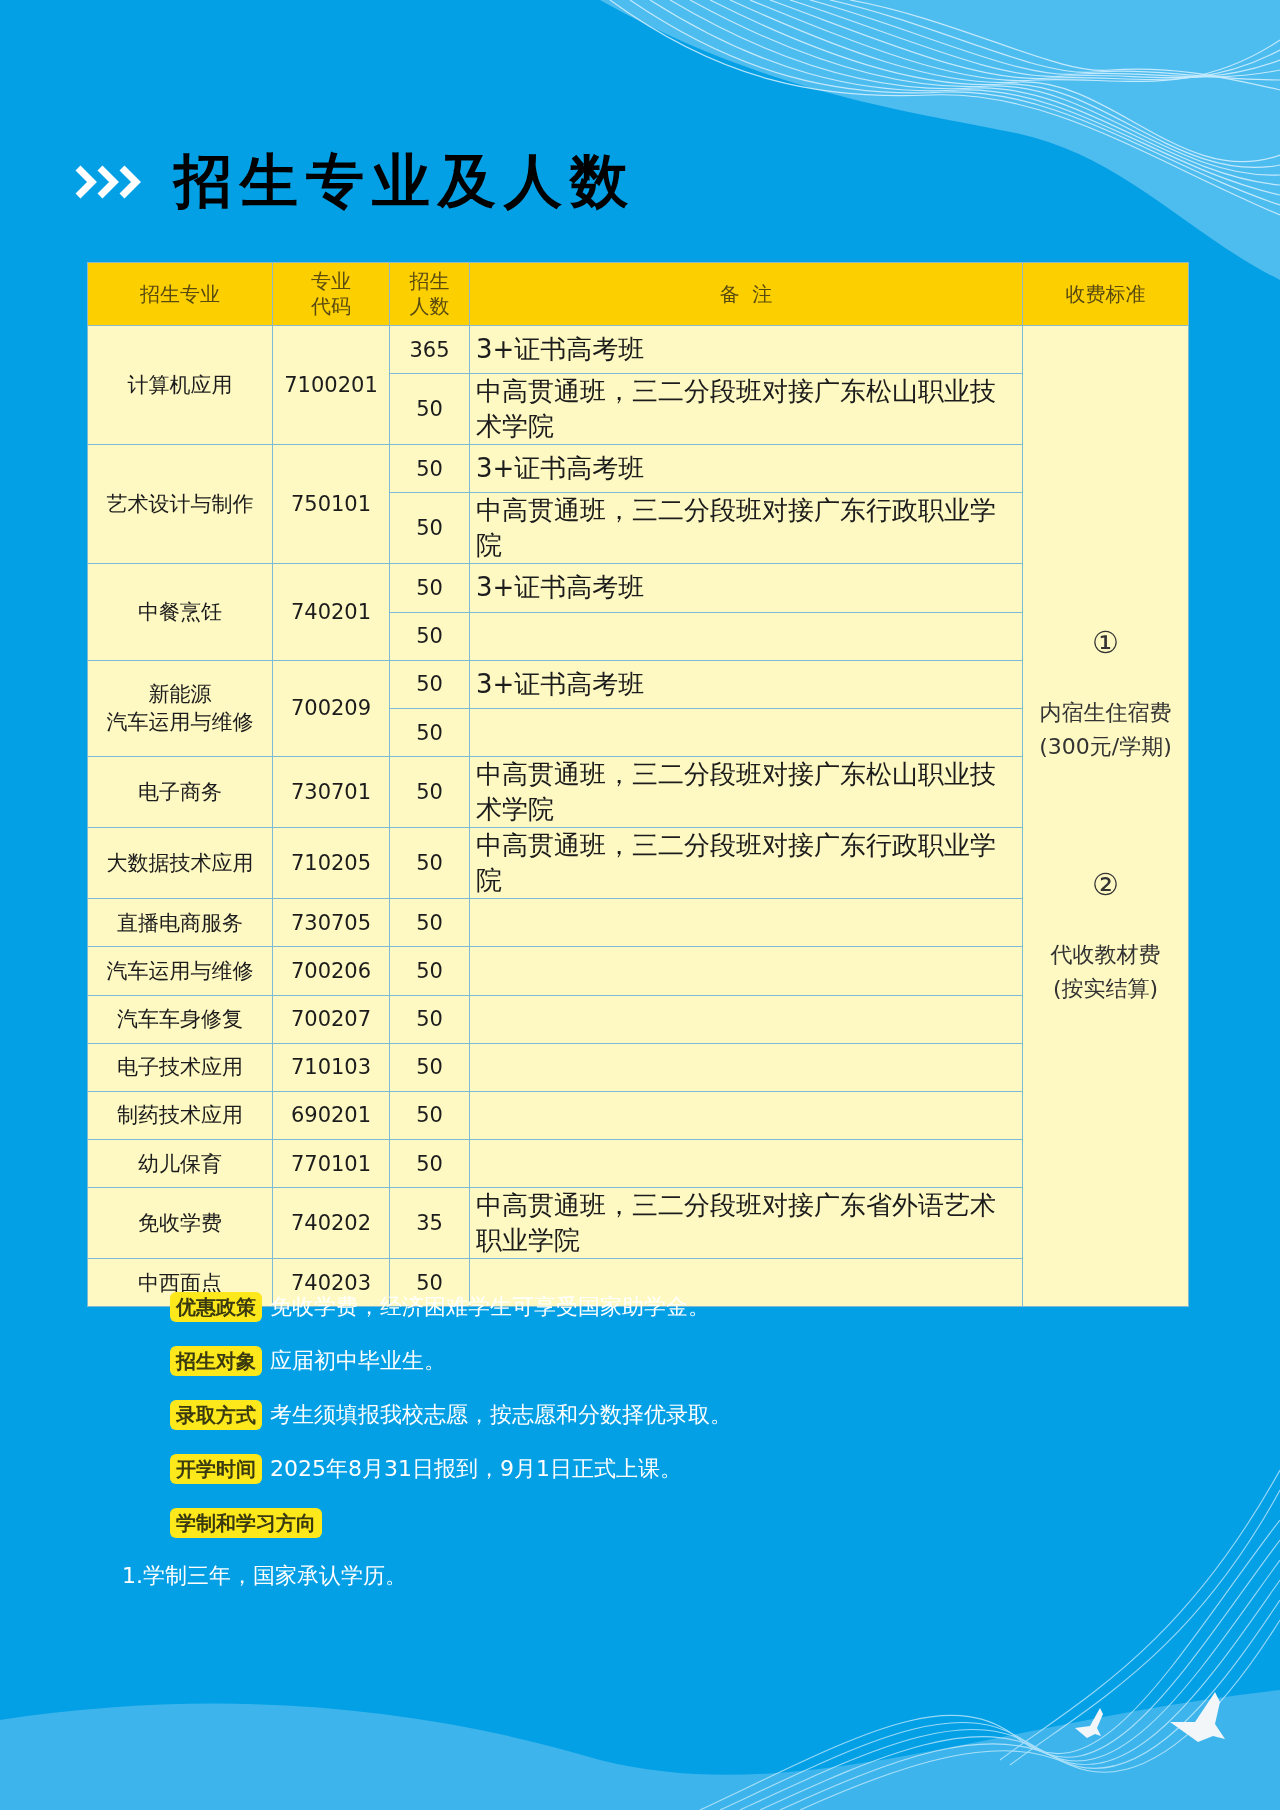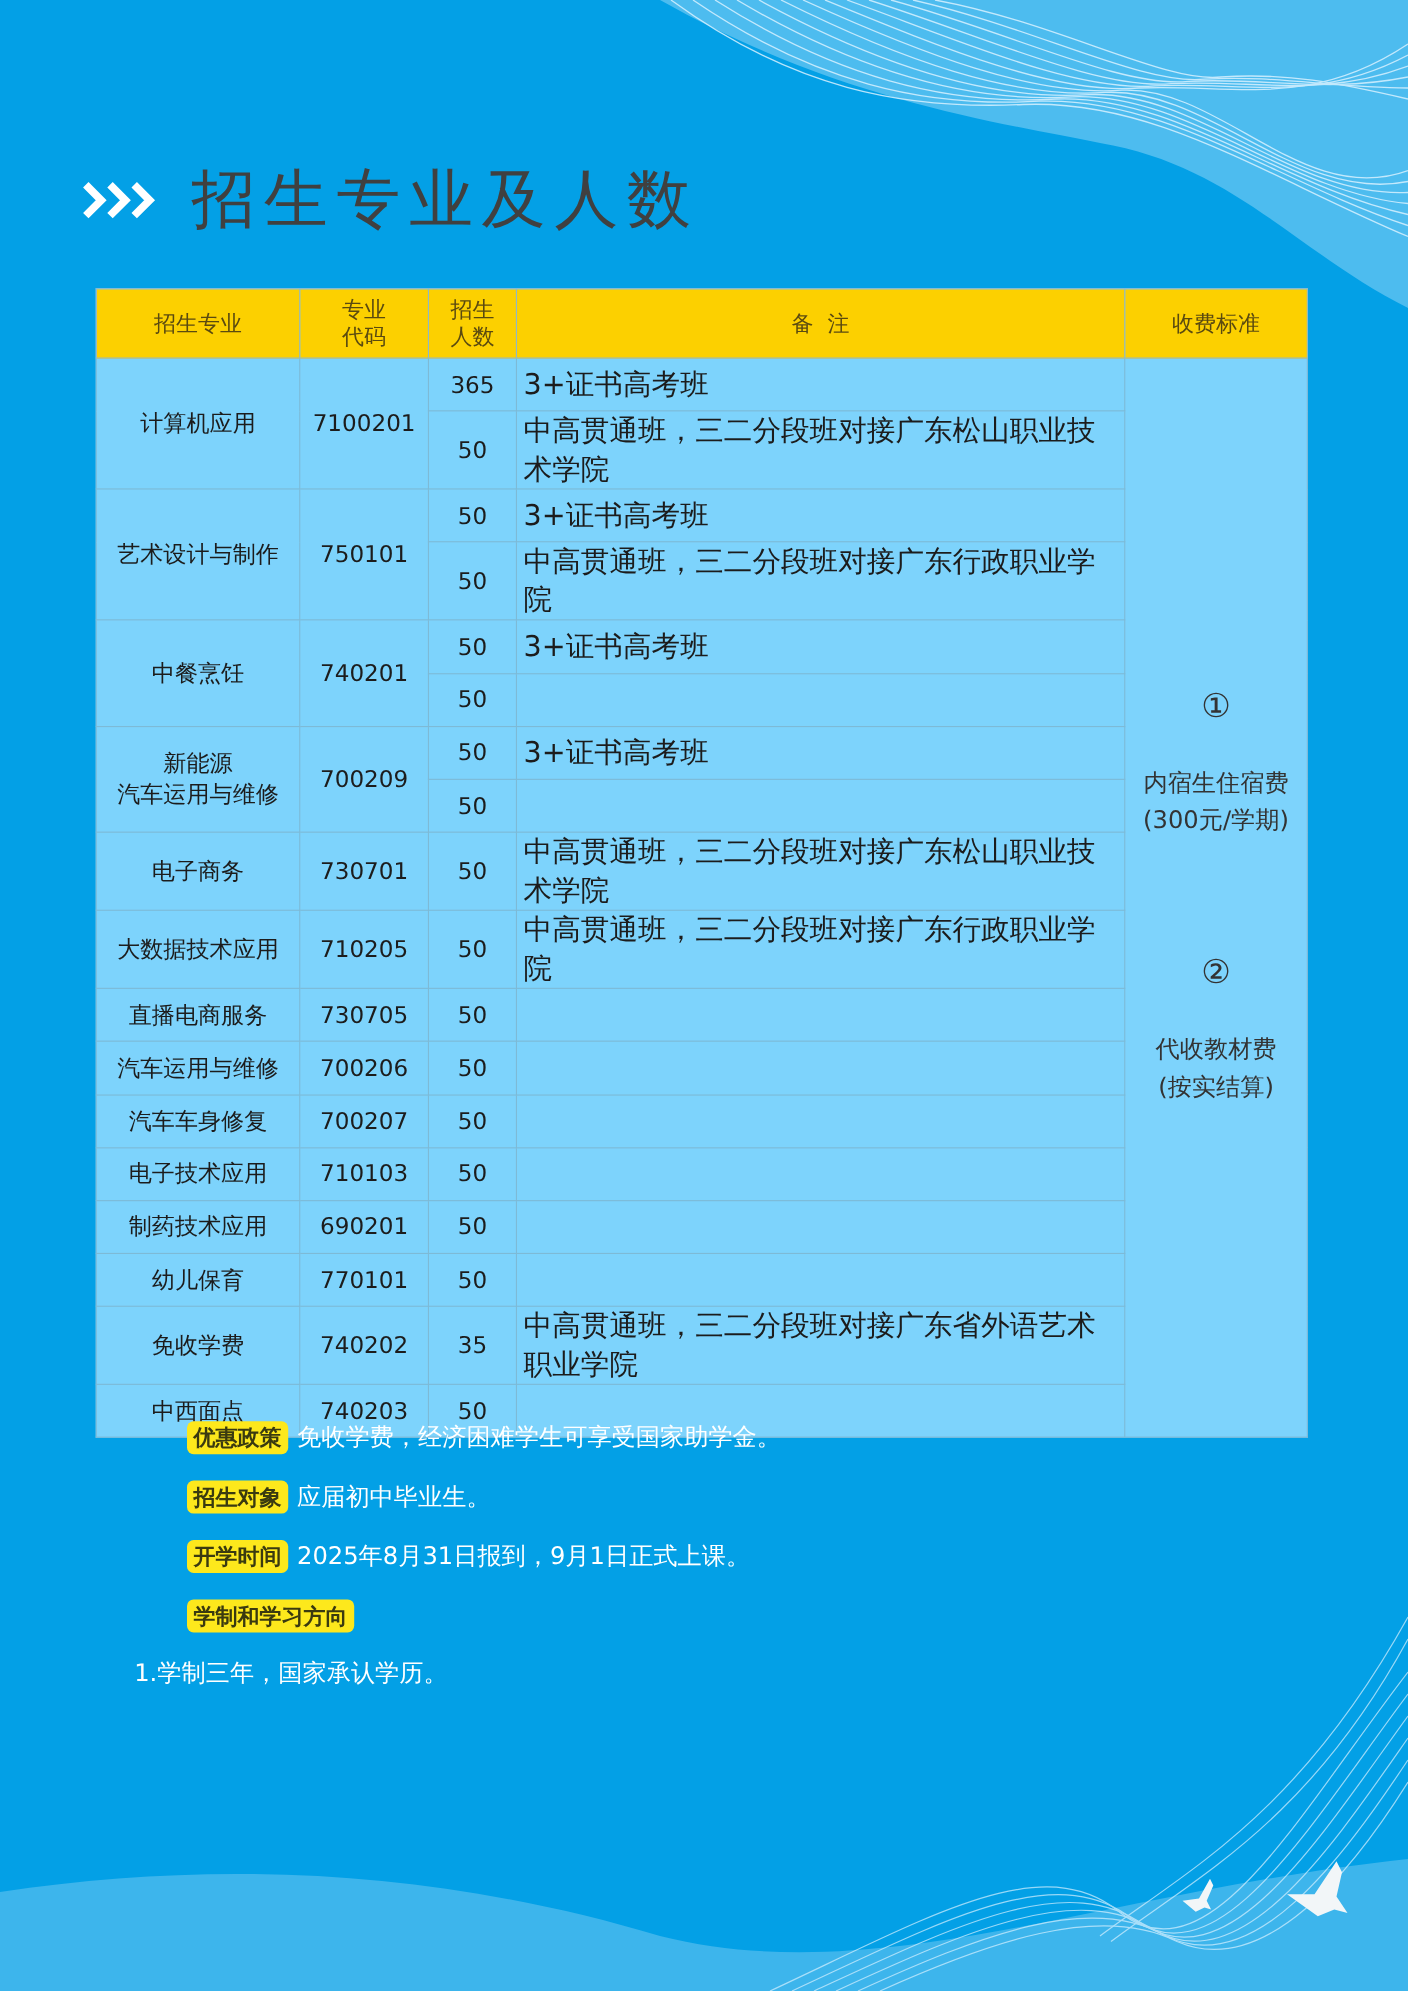--- a/index.html
+++ b/index.html
@@ -11,28 +11,28 @@
     color: #222;
   }
   .bg-deco { position: absolute; left: 0; top: 0; width: 1280px; height: 1810px; pointer-events: none; }
 
   .title-wrap {
     position: absolute; left: 74px; top: 142px; height: 80px;
     display: flex; align-items: center;
   }
   .chevrons { width: 70px; height: 40px; margin-right: 30px; }
   .title {
-    color: #404040; font-size: 58px; font-weight: normal; letter-spacing: 8px;
+    color: #000000; font-size: 58px; font-weight: bold; letter-spacing: 8px;
   }
 
   table.majors {
     position: absolute; left: 87px; top: 262px;
     width: 1101px;
     border-collapse: collapse;
-    background: #7dd3fc;
+    background: #fef9c3;
     table-layout: fixed;
   }
   table.majors th {
     background: #fcd000;
     color: #5a4a10;
     font-weight: normal;
     font-size: 20px;
     height: 63px;
     border: 1px solid #8fb8c8;
     line-height: 25px;
@@ -267,20 +267,24 @@
 <div class="info">
   <div class="info-row">
     <span class="badge">优惠政策</span>
     <span class="info-text">免收学费，经济困难学生可享受国家助学金。</span>
   </div>
   <div class="info-row">
     <span class="badge">招生对象</span>
     <span class="info-text">应届初中毕业生。</span>
   </div>
   <div class="info-row">
+    <span class="badge">录取方式</span>
+    <span class="info-text">考生须填报我校志愿，按志愿和分数择优录取。</span>
+  </div>
+  <div class="info-row">
     <span class="badge">开学时间</span>
     <span class="info-text">2025年8月31日报到，9月1日正式上课。</span>
   </div>
   <div class="info-row">
     <span class="badge">学制和学习方向</span>
   </div>
   <div class="plain-line">1.学制三年，国家承认学历。</div>
 </div>
 
 </body></html>

